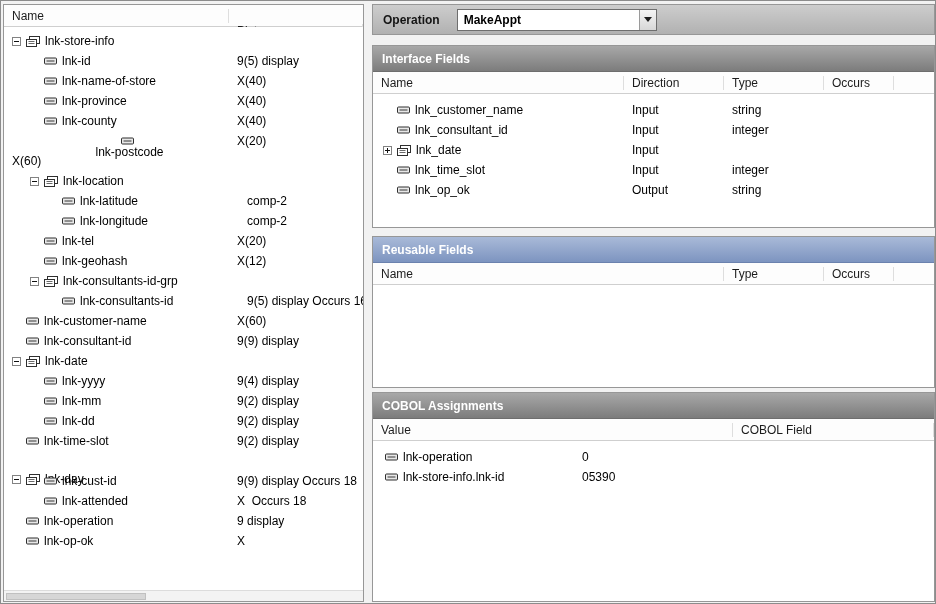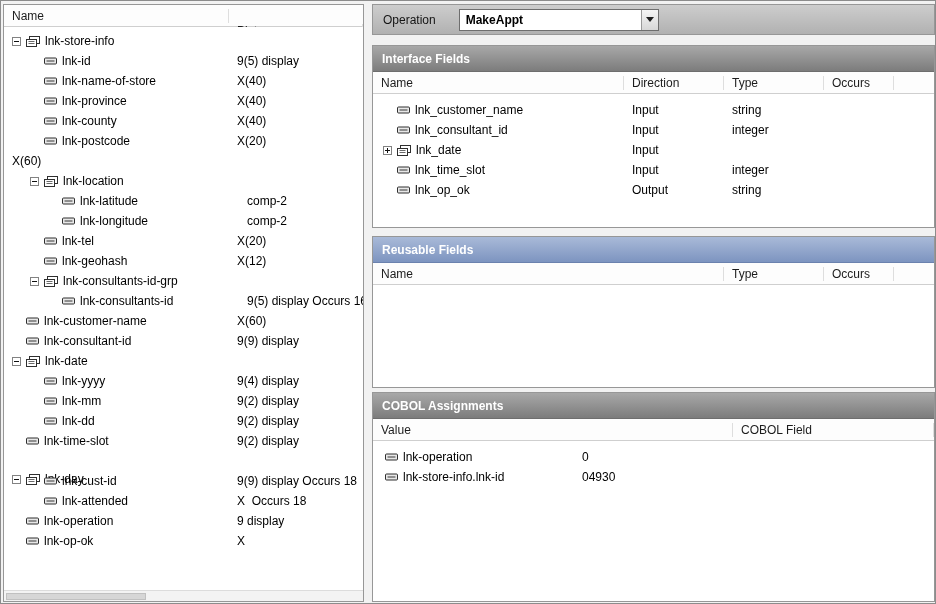--- a/index.html
+++ b/index.html
@@ -69,21 +69,21 @@
     background:#d6d6d6; border:1px solid #c0c0c0;
   }
 
   
   .op-bar {
     position:absolute; left:371px; top:3px; width:563px; height:31px;
     background:linear-gradient(180deg, var(--opbar-top,#cdcdcd), var(--opbar-bottom,#b2b2b2));
     border:1px solid var(--panel-border,#989898);
     display:flex; align-items:center; padding-left:10px;
   }
-  .op-label { font-weight:normal; color:#141414; margin-right:23px; }
+  .op-label { font-weight:bold; color:#141414; margin-right:17px; }
   .combo {
     width:200px; height:22px; background:#fff; border:1px solid #6e6e6e;
     display:flex; align-items:stretch;
   }
   .combo-value { flex:1; display:flex; align-items:center; padding-left:6px; font-weight:bold; overflow:hidden; white-space:nowrap; }
   .combo-btn {
     width:17px; border-left:1px solid #9a9a9a;
     background:linear-gradient(180deg,#f5f5f5,#d7d7d7);
     display:flex; align-items:center; justify-content:center;
   }
@@ -199,21 +199,21 @@
               <svg width="13" height="8" viewBox="0 0 13 8">
                 <rect x="0.5" y="1" width="12" height="6" rx="1" fill="#e8e8e8" stroke="#2f2f2f"></rect>
                 <rect x="2.5" y="3" width="8" height="2" fill="#8f8f8f"></rect>
               </svg>
             </span>
             <span class="tlabel">lnk-county</span>
           </div>
           <div class="tcell tpic" style="padding-left: 8px;">X(40)</div>
         </div>
         <div class="trow">
-          <div class="tcell tname" style="padding-left: 26px;">
+          <div class="tcell tname" style="padding-left: 26px; flex-direction: column;">
             <span class="xsp"></span>
             <span class="ticon">
               <svg width="13" height="8" viewBox="0 0 13 8">
                 <rect x="0.5" y="1" width="12" height="6" rx="1" fill="#e8e8e8" stroke="#2f2f2f"></rect>
                 <rect x="2.5" y="3" width="8" height="2" fill="#8f8f8f"></rect>
               </svg>
             </span>
             <span class="tlabel">lnk-postcode</span>
           </div>
           <div class="tcell tpic" style="padding-left: 8px;">X(20)</div>
@@ -647,18 +647,18 @@
         <div class="rrow">
           <div class="rcell col-field rname" style="padding-left: 12px;">
             <span class="ticon">
               <svg width="13" height="8" viewBox="0 0 13 8">
                 <rect x="0.5" y="1" width="12" height="6" rx="1" fill="#e8e8e8" stroke="#2f2f2f"></rect>
                 <rect x="2.5" y="3" width="8" height="2" fill="#8f8f8f"></rect>
               </svg>
             </span>
             <span class="tlabel">lnk-store-info.lnk-id</span>
           </div>
-          <div class="rcell col-value rtext">04930</div>
+          <div class="rcell col-value rtext">05390</div>
         </div>
       </div>
   </section>
 
 </div>
 
 </body></html>

